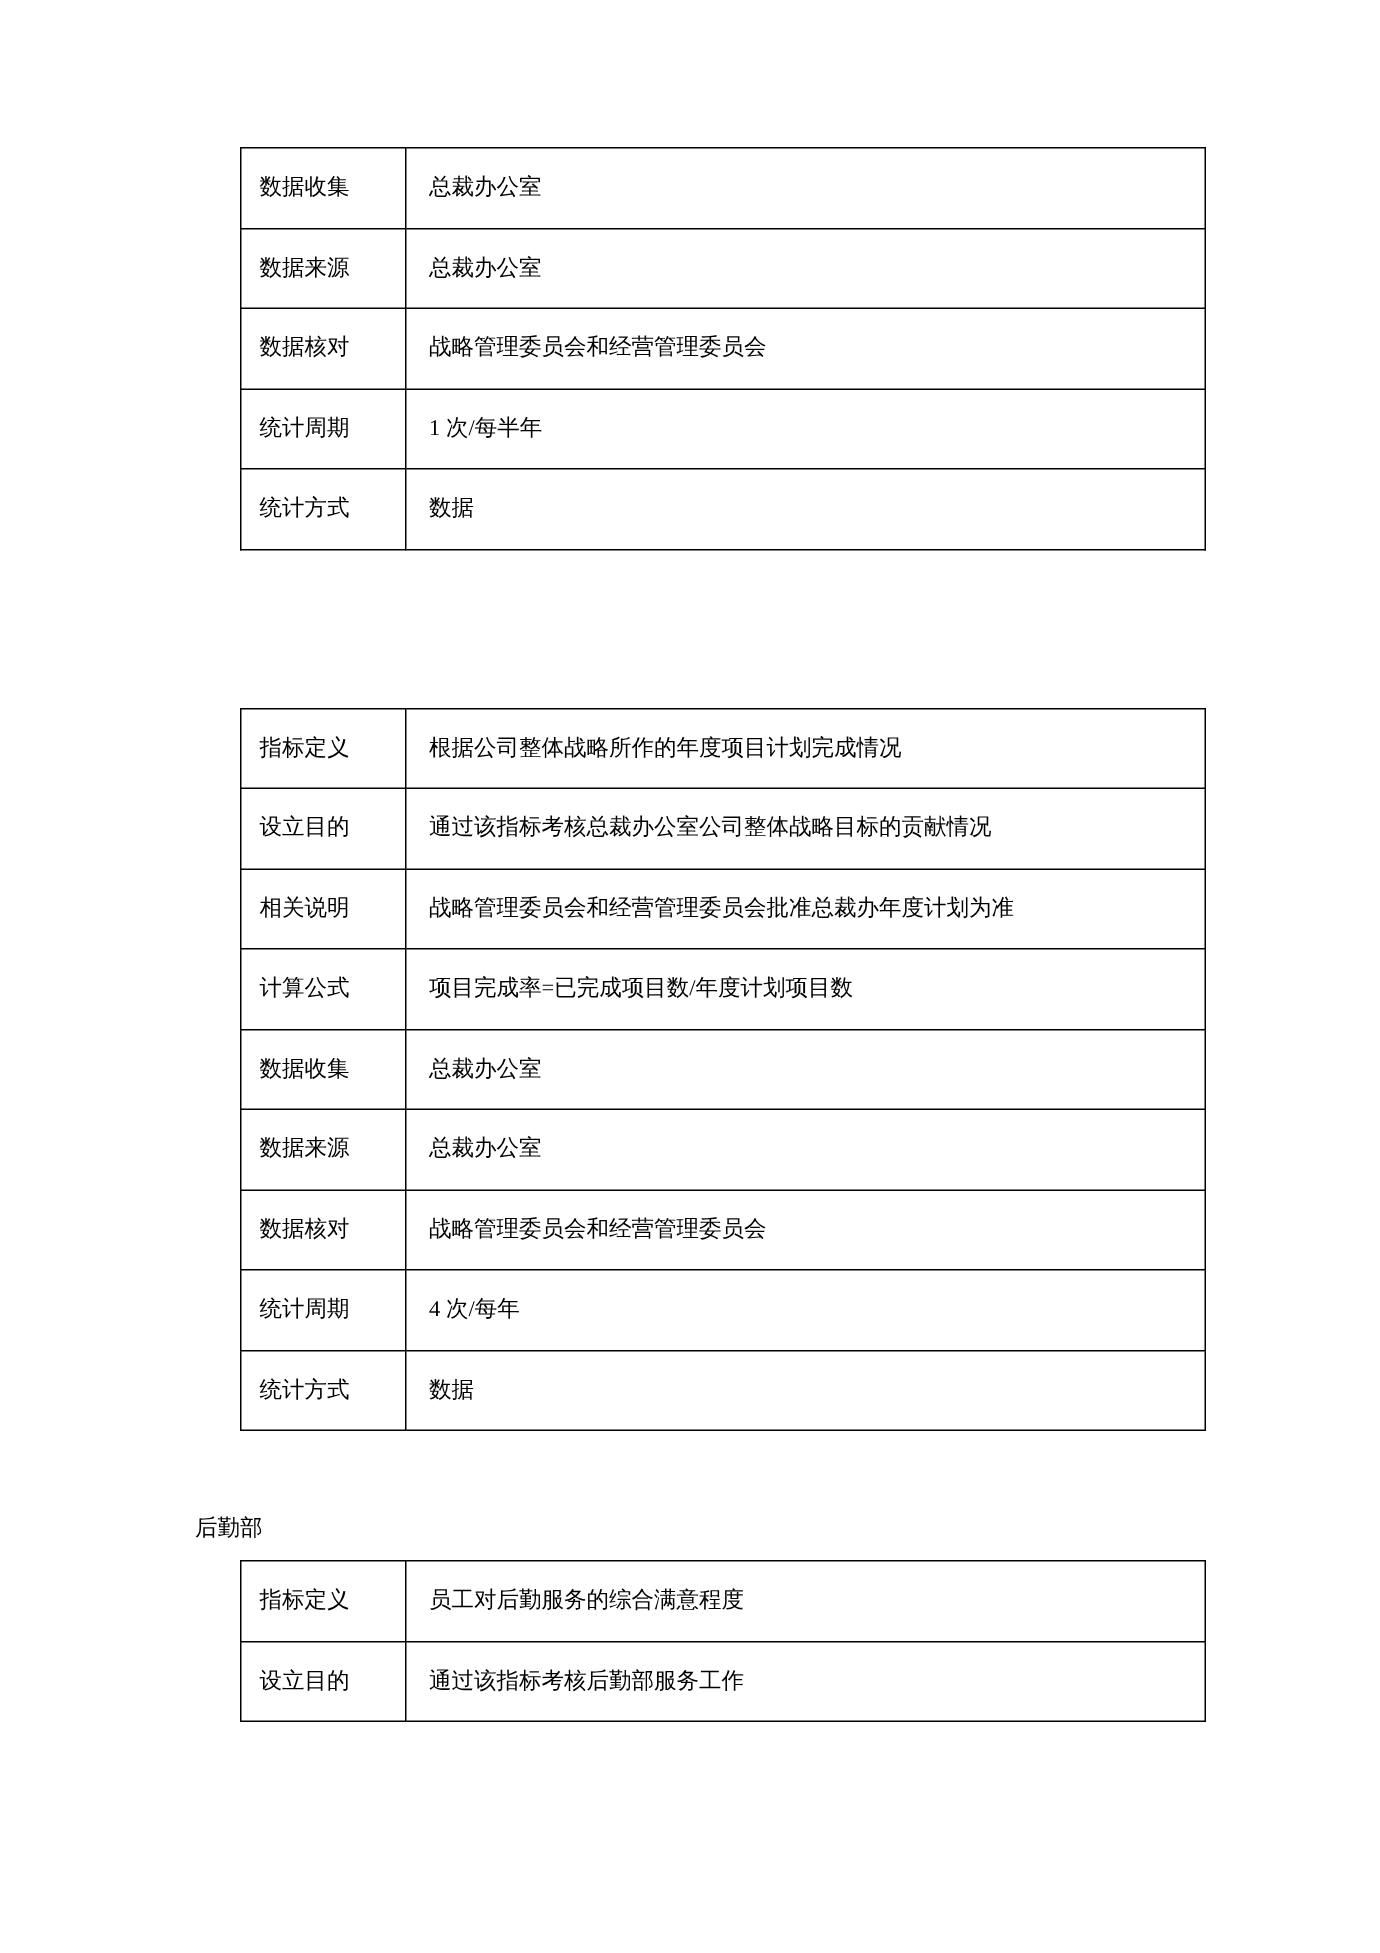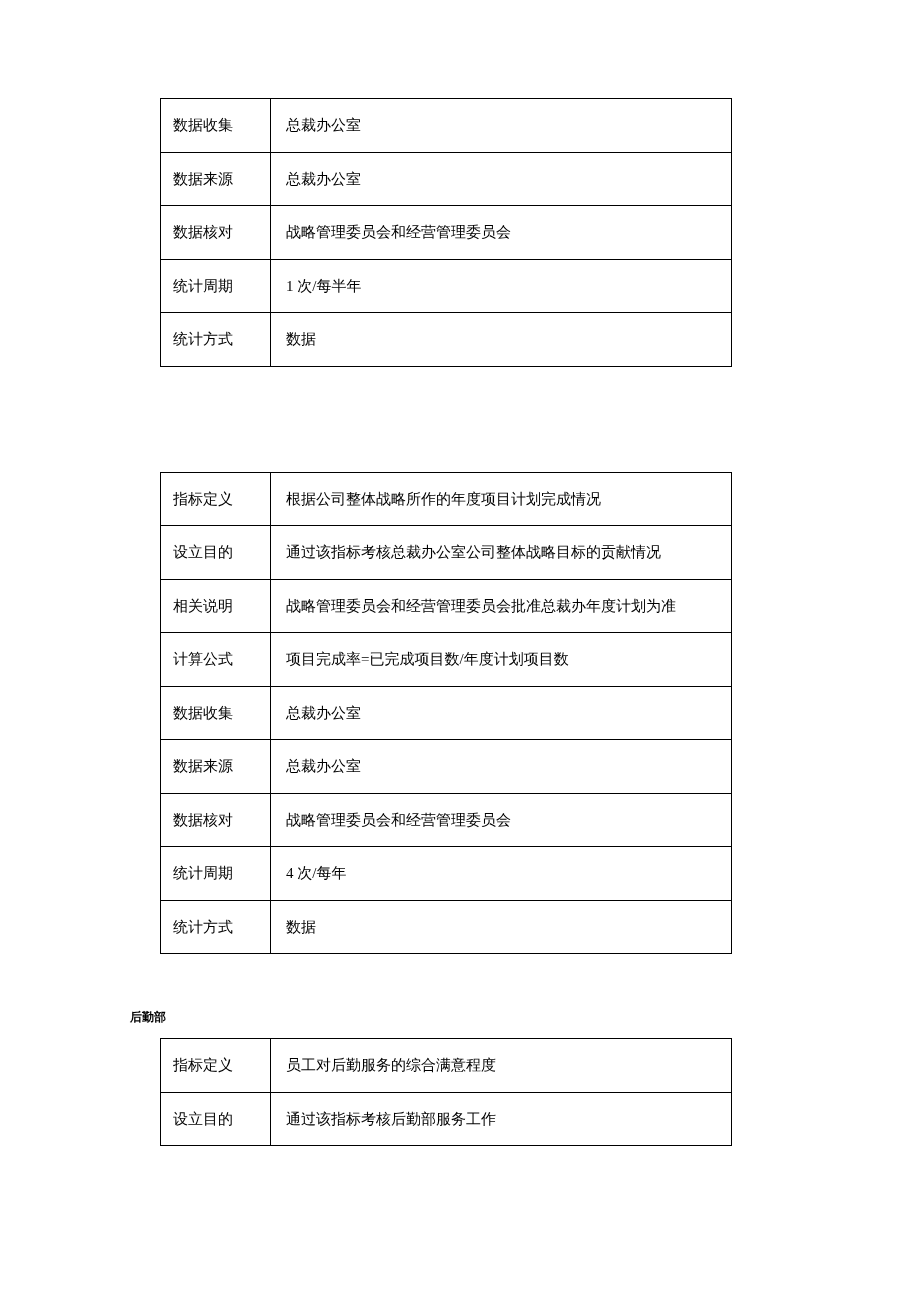--- a/index.html
+++ b/index.html
@@ -9,21 +9,21 @@
     }
     body {
       font-family: "SimSun", "宋体", serif;
       font-size: 15px;
       color: #000;
       background: #fff;
       width: 920px;
       padding: 98px 130px 50px 130px;
     }
     .table {
-      width: 572px;
+      width: 644px;
       border-collapse: collapse;
       margin-left: 30px;
     }
     .table td {
       border: 1px solid #000;
       padding: 15px 12px;
       vertical-align: middle;
       line-height: 1.5;
     }
     .table td.label-cell {
@@ -32,24 +32,23 @@
     .table td.value-cell {
       padding-left: 15px;
     }
     .spacer-medium {
       height: 105px;
     }
     .spacer-small {
       height: 55px;
     }
     .section-heading {
-      font-size: 12px;
+      font-size: 15px;
       margin-bottom: 12px;
       margin-left: 0px;
-      font-weight: bold;
     }
   </style>
 </head>
 <body>
 
 <table class="table">
   <tbody>
     <tr>
       <td class="label-cell">数据收集</td>
       <td class="value-cell">总裁办公室</td>

